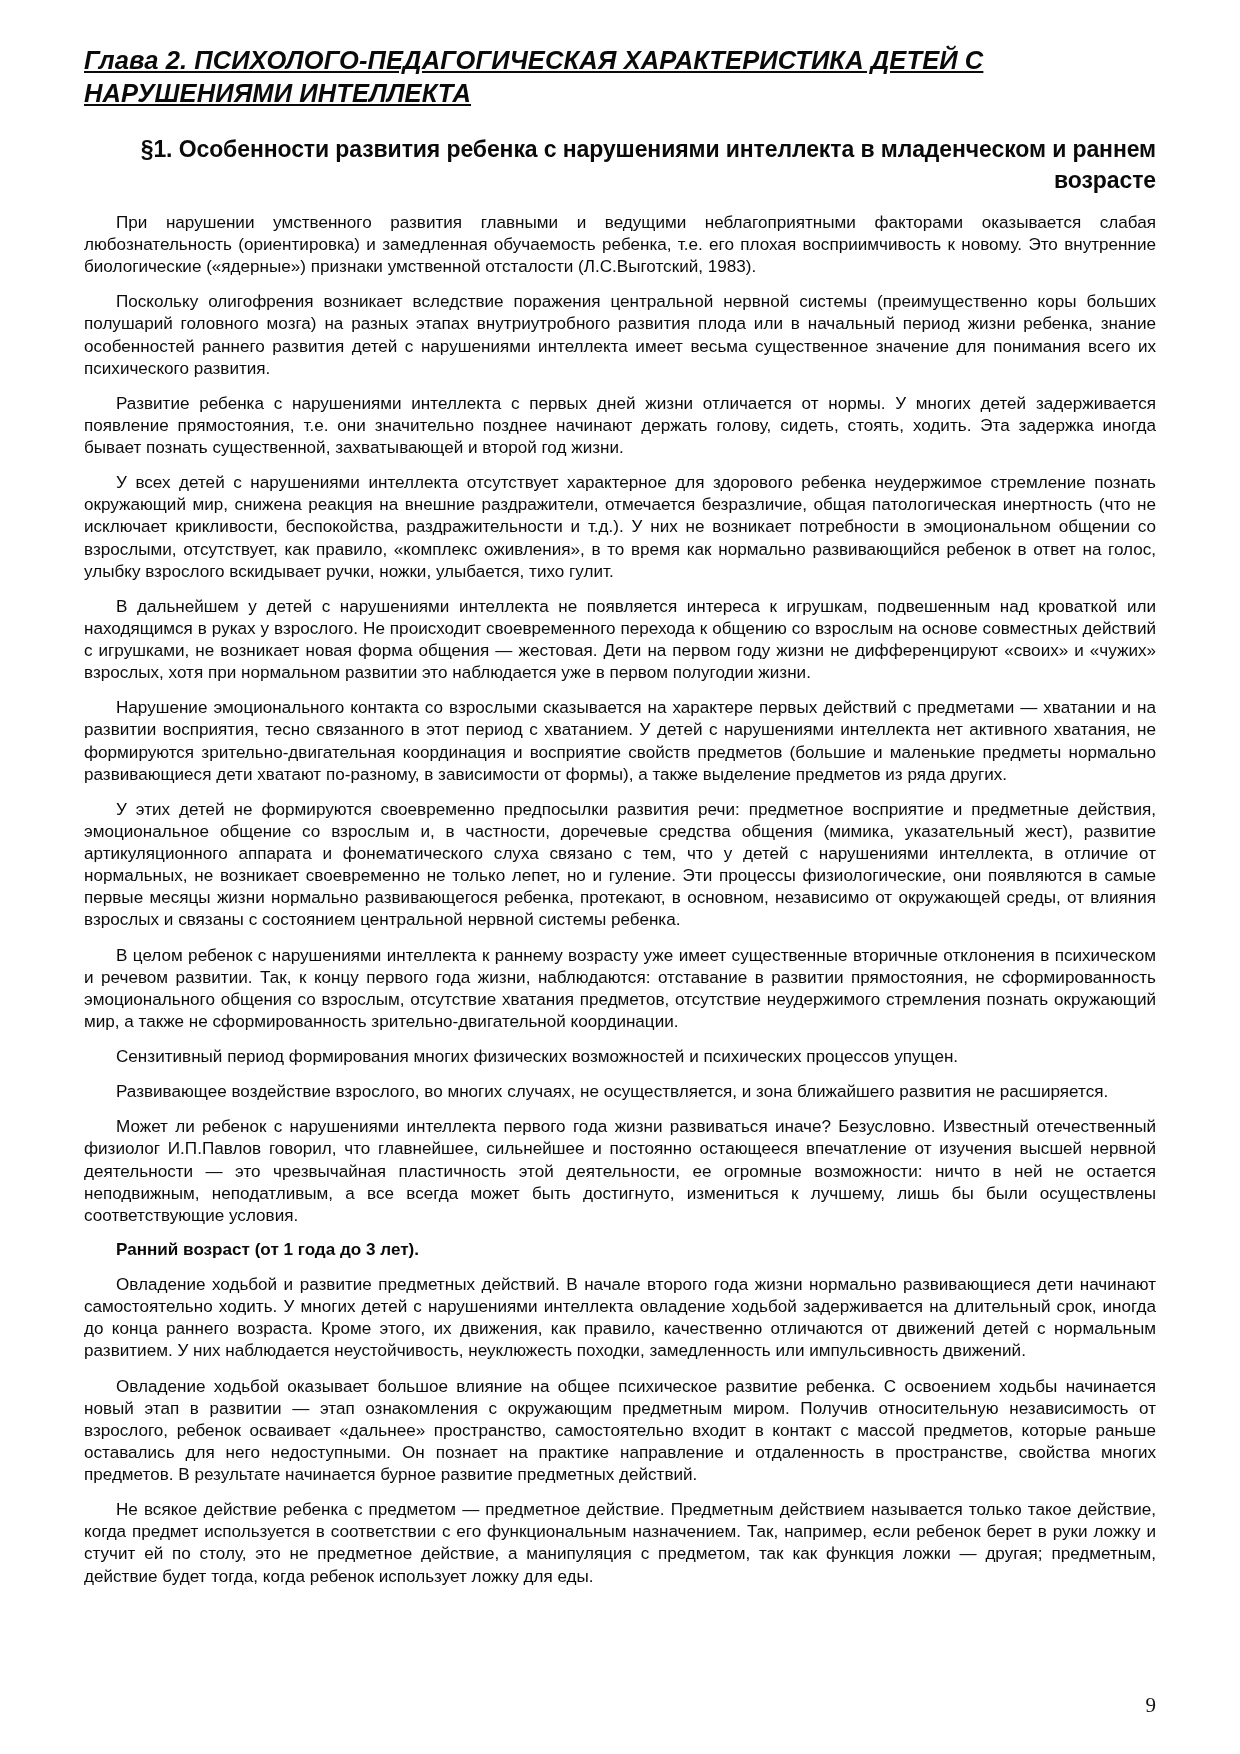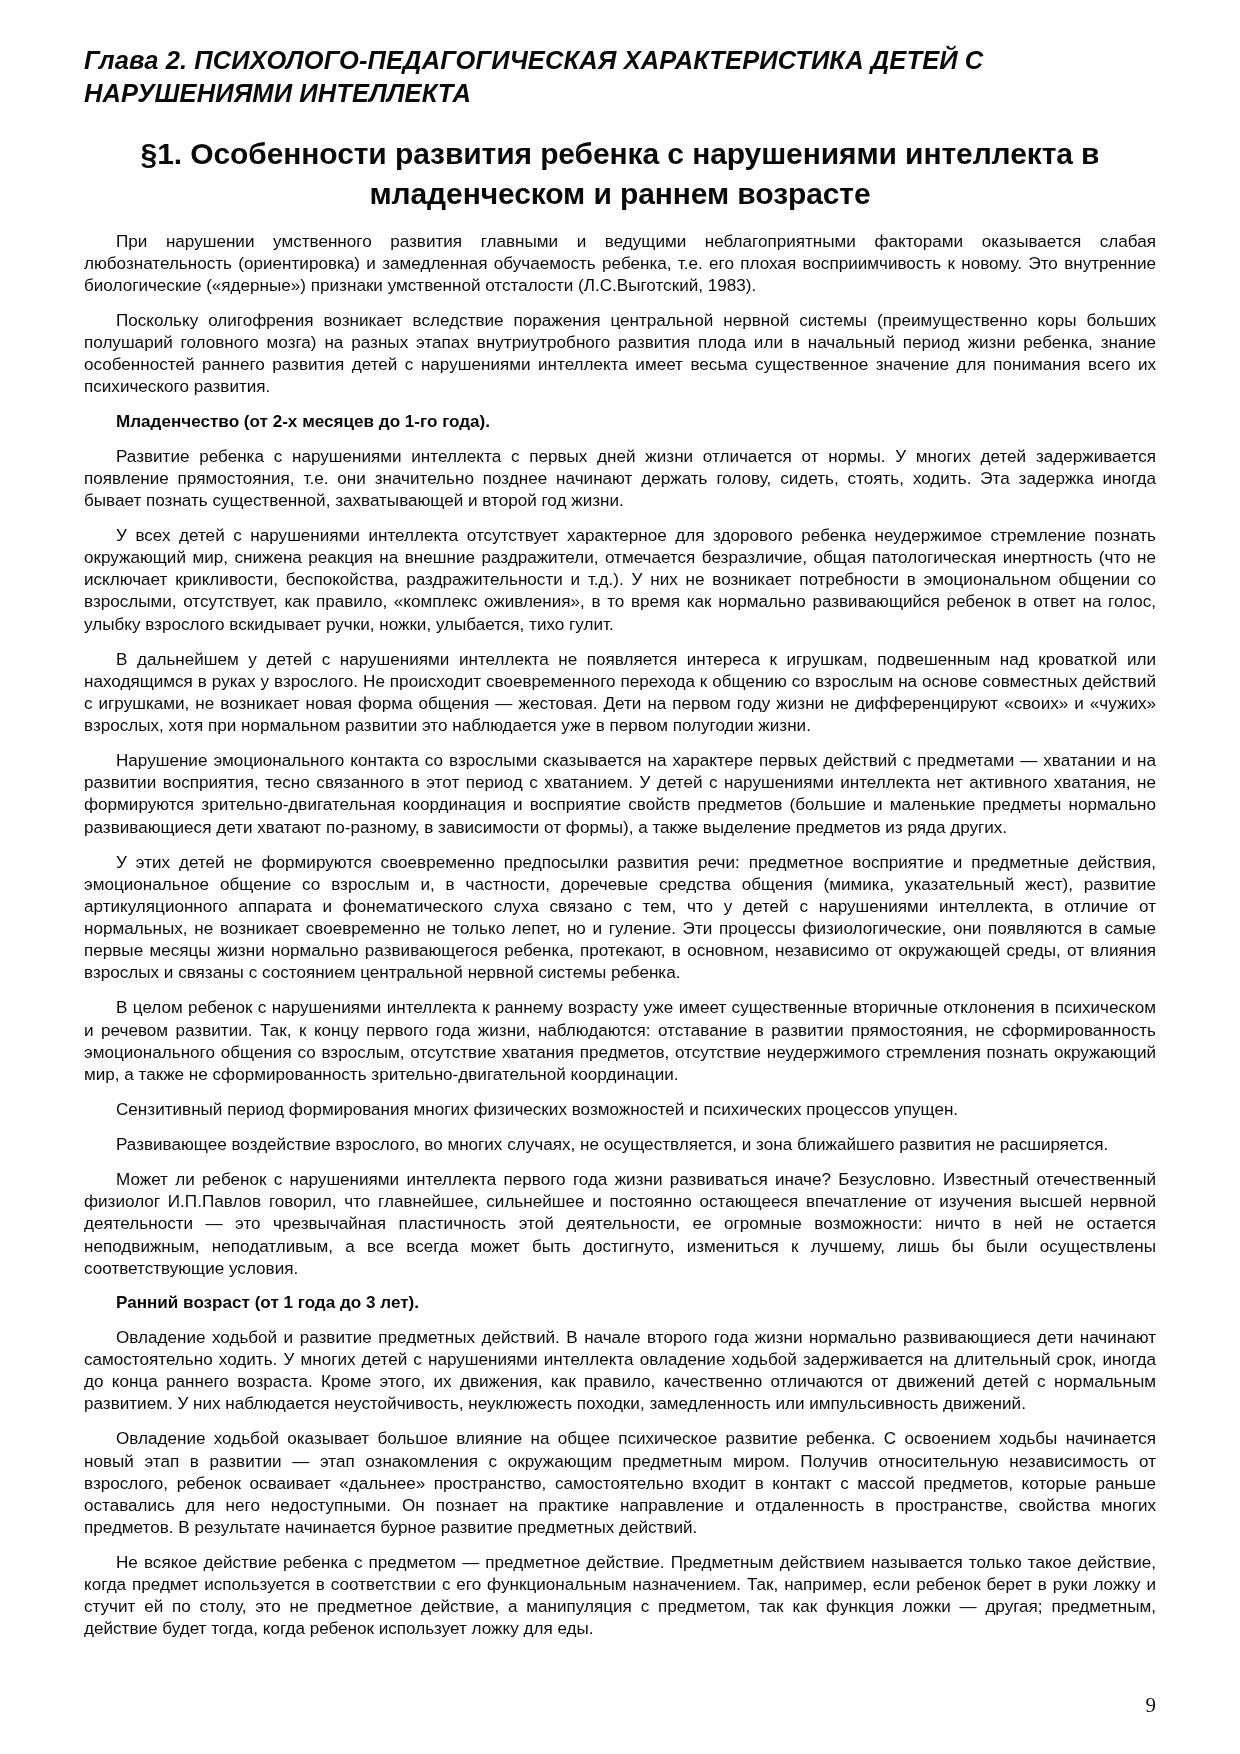--- a/index.html
+++ b/index.html
@@ -23,27 +23,28 @@
     width: 1072px;
   }
   .chapter-title {
     font-size: 25.5px;
     font-weight: bold;
     font-style: italic;
     line-height: 1.30;
     letter-spacing: 0.1px;
     margin: 0 0 24px 0;
     text-align: left;
+    text-decoration: underline;
   }
   .section-title {
-    font-size: 30px;
+    font-size: 23px;
     font-weight: bold;
     line-height: 1.34;
     margin: 0 0 16px 0;
-    text-align: center;
+    text-align: right;
     letter-spacing: -0.1px;
   }
   p.body {
     font-size: 17.1px;
     line-height: 1.295;
     text-align: justify;
     text-justify: inter-word;
     margin: 13px 0 12px 0;
     text-indent: 32px;
     hyphens: none;
@@ -75,21 +76,20 @@
   <div class="content">
 
     <h1 class="chapter-title">Глава 2. ПСИХОЛОГО-ПЕДАГОГИЧЕСКАЯ ХАРАКТЕРИСТИКА ДЕТЕЙ С НАРУШЕНИЯМИ ИНТЕЛЛЕКТА</h1>
 
     <h2 class="section-title">§1. Особенности развития ребенка с нарушениями интеллекта в младенческом и раннем возрасте</h2>
 
     <p class="body">При нарушении умственного развития главными и ведущими неблагоприятными факторами оказывается слабая любознательность (ориентировка) и замедленная обучаемость ребенка, т.е. его плохая восприимчивость к новому. Это внутренние биологические («ядерные») признаки умственной отсталости (Л.С.Выготский, 1983).</p>
 
     <p class="body">Поскольку олигофрения возникает вследствие поражения центральной нервной системы (преимущественно коры больших полушарий головного мозга) на разных этапах внутриутробного развития плода или в начальный период жизни ребенка, знание особенностей раннего развития детей с нарушениями интеллекта имеет весьма существенное значение для понимания всего их психического развития.</p>
 
-    <p class="subhead">Младенчество (от 2-х месяцев до 1-го года).</p>
 
     <p class="body">Развитие ребенка с нарушениями интеллекта с первых дней жизни отличается от нормы. У многих детей задерживается появление прямостояния, т.е. они значительно позднее начинают держать голову, сидеть, стоять, ходить. Эта задержка иногда бывает познать существенной, захватывающей и второй год жизни.</p>
 
     <p class="body">У всех детей с нарушениями интеллекта отсутствует характерное для здорового ребенка неудержимое стремление познать окружающий мир, снижена реакция на внешние раздражители, отмечается безразличие, общая патологическая инертность (что не исключает крикливости, беспокойства, раздражительности и т.д.). У них не возникает потребности в эмоциональном общении со взрослыми, отсутствует, как правило, «комплекс оживления», в то время как нормально развивающийся ребенок в ответ на голос, улыбку взрослого вскидывает ручки, ножки, улыбается, тихо гулит.</p>
 
     <p class="body">В дальнейшем у детей с нарушениями интеллекта не появляется интереса к игрушкам, подвешенным над кроваткой или находящимся в руках у взрослого. Не происходит своевременного перехода к общению со взрослым на основе совместных действий с игрушками, не возникает новая форма общения — жестовая. Дети на первом году жизни не дифференцируют «своих» и «чужих» взрослых, хотя при нормальном развитии это наблюдается уже в первом полугодии жизни.</p>
 
     <p class="body">Нарушение эмоционального контакта со взрослыми сказывается на характере первых действий с предметами — хватании и на развитии восприятия, тесно связанного в этот период с хватанием. У детей с нарушениями интеллекта нет активного хватания, не формируются зрительно-двигательная координация и восприятие свойств предметов (большие и маленькие предметы нормально развивающиеся дети хватают по-разному, в зависимости от формы), а также выделение предметов из ряда других.</p>
 
     <p class="body">У этих детей не формируются своевременно предпосылки развития речи: предметное восприятие и предметные действия, эмоциональное общение со взрослым и, в частности, доречевые средства общения (мимика, указательный жест), развитие артикуляционного аппарата и фонематического слуха связано с тем, что у детей с нарушениями интеллекта, в отличие от нормальных, не возникает своевременно не только лепет, но и гуление. Эти процессы физиологические, они появляются в самые первые месяцы жизни нормально развивающегося ребенка, протекают, в основном, независимо от окружающей среды, от влияния взрослых и связаны с состоянием центральной нервной системы ребенка.</p>

